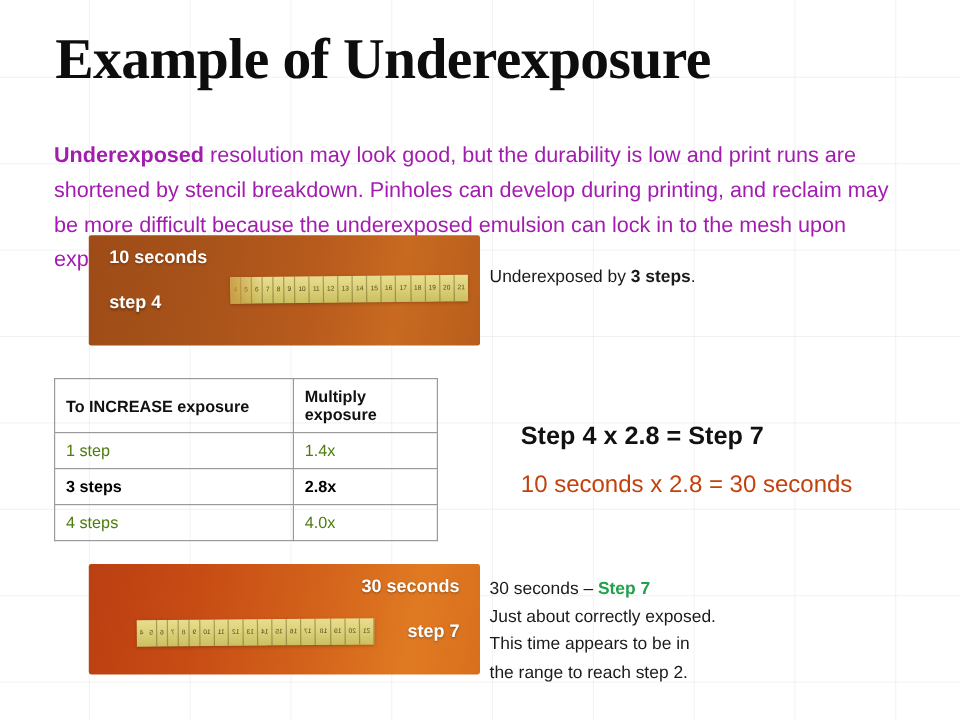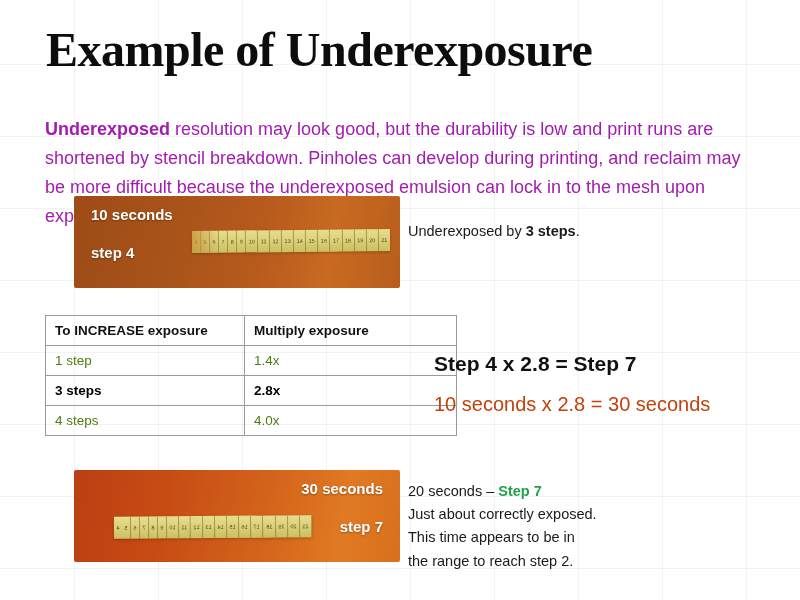--- a/index.html
+++ b/index.html
@@ -142,21 +142,21 @@
   .note-bottom { left: 408px; top: 480px; }
   .note b { font-weight: bold; }
   .accent-red { color: #e02020; font-weight: bold; }
   .accent-green { color: #22a14c; font-weight: bold; }
 
   
   .table {
     position: absolute;
     left: 45px;
     top: 315px;
-    width: 412px;
+    width: 320px;
     border-collapse: collapse;
     font-size: 13.5px;
     padding-left: 16px;
   }
   .table td {
     border: 1px solid #9a9a9a;
     padding: 7px 9px;
     height: 14px;
   }
   .table .hdr td { font-weight: bold; color: #111; }
@@ -271,20 +271,20 @@
       <span class="tick">17</span>
       <span class="tick">18</span>
       <span class="tick">19</span>
       <span class="tick">20</span>
       <span class="tick">21</span>
     </div>
   </div>
 
   <div class="note note-bottom">
     <div>
-      <span>20 seconds – </span><span class="accent-green">Step 7</span>
+      <span>30 seconds – </span><span class="accent-green">Step 7</span>
     </div>
     <div>Just about correctly exposed.</div>
     <div>This time appears to be in</div>
     <div>the range to reach step 2.</div>
   </div>
 
 </div>
 
 </body></html>

